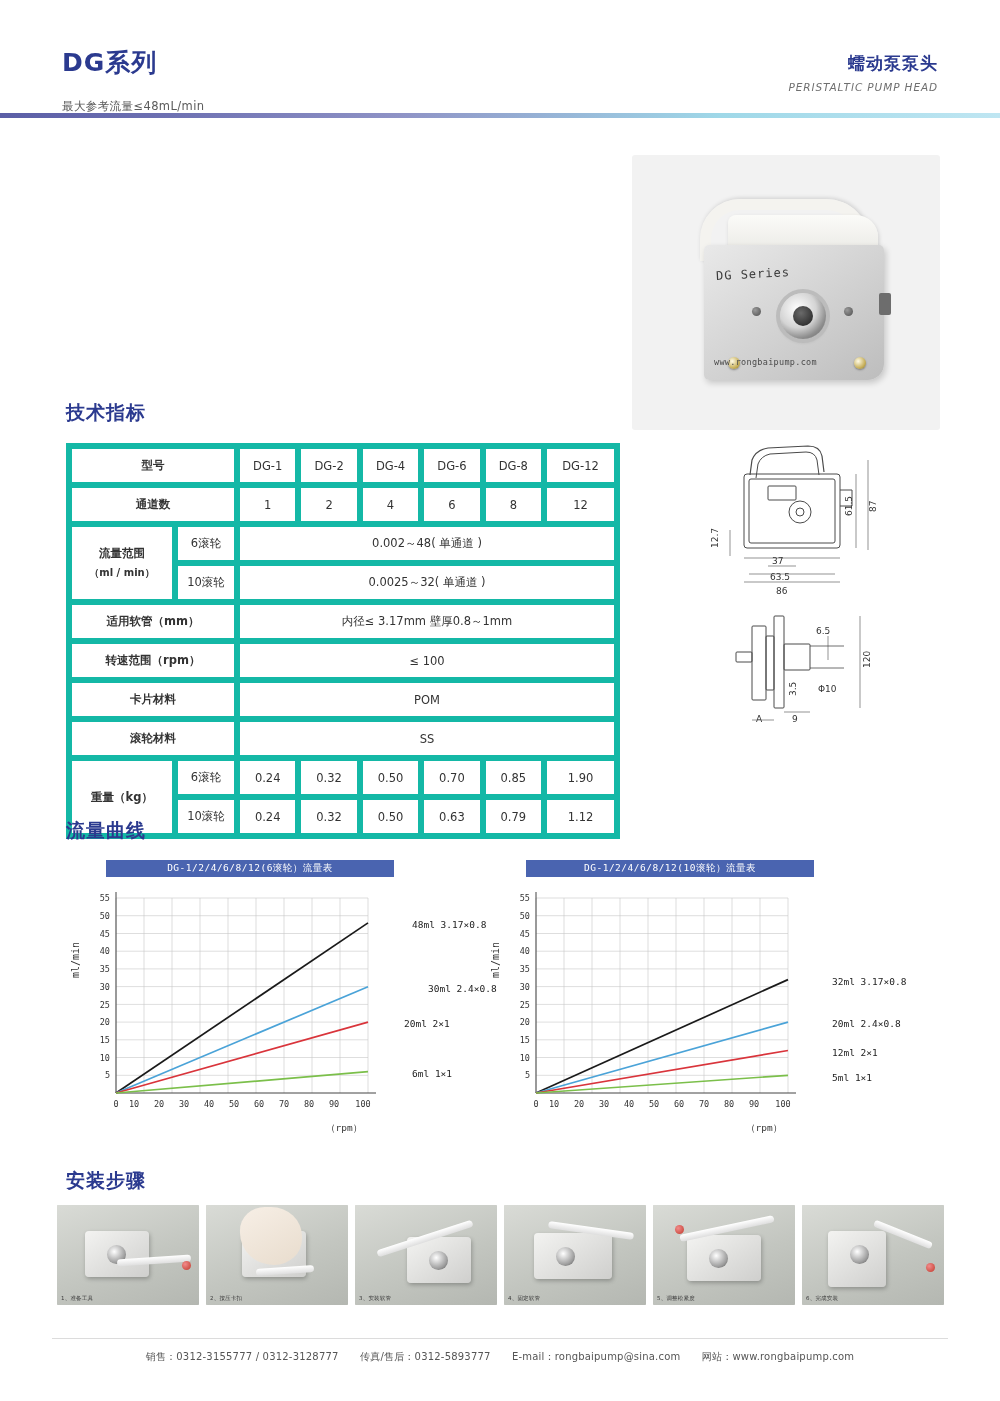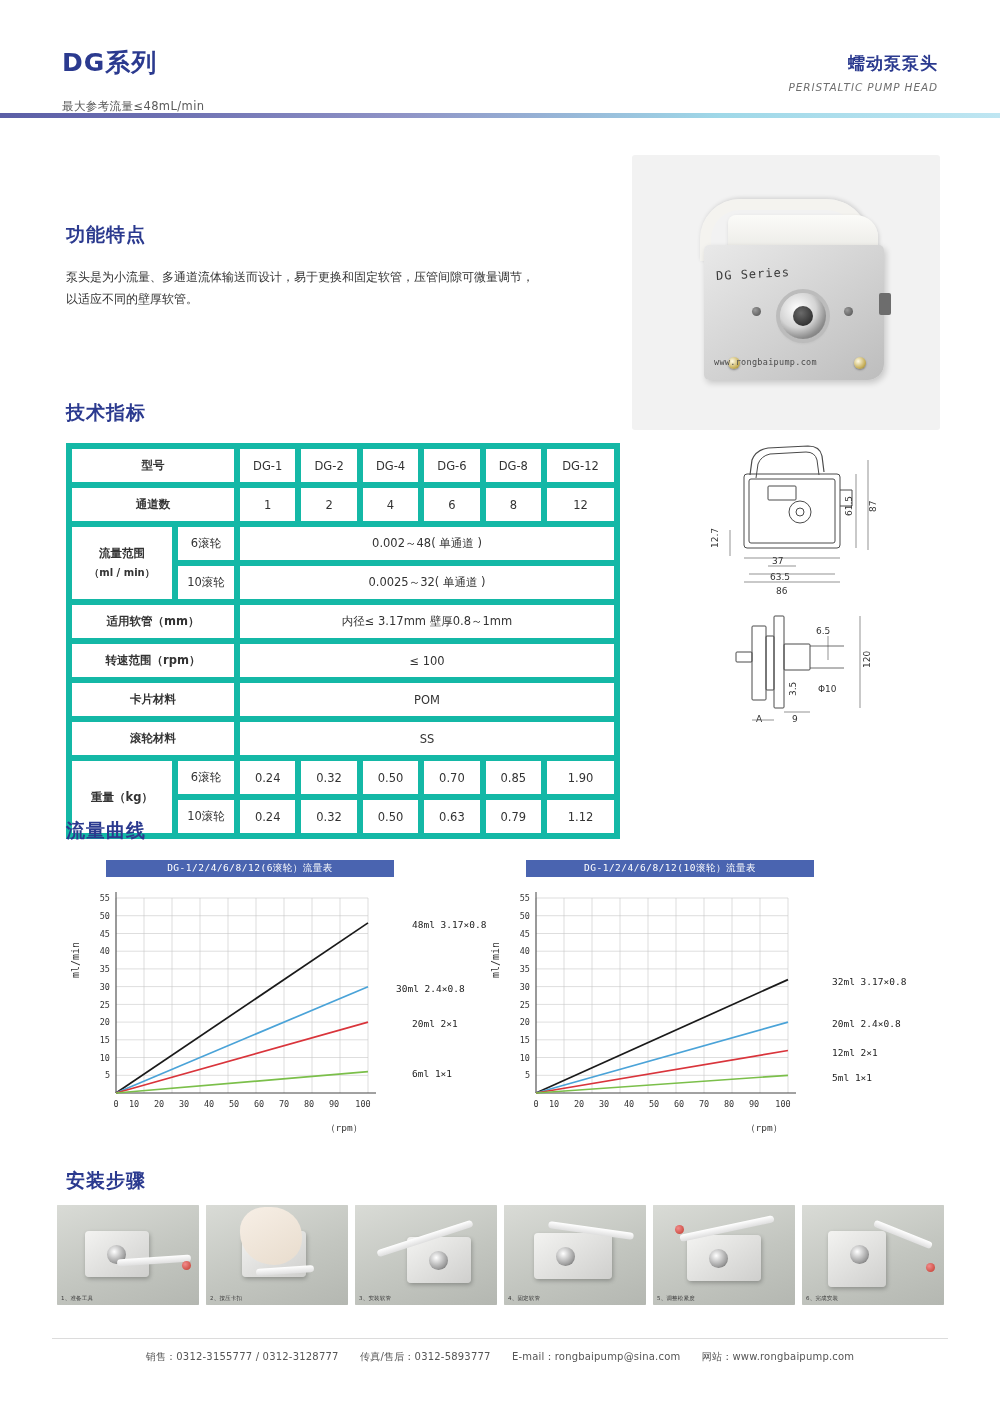--- a/index.html
+++ b/index.html
@@ -201,22 +201,20 @@
     <div class="brand-sub">最大参考流量≤48mL/min</div>
   </div>
   <div class="header-right">
     <div class="cn">蠕动泵泵头</div>
     <div class="en">PERISTALTIC PUMP HEAD</div>
   </div>
   <div class="header-rule"></div>
 </div>
 
 <div class="features">
-  <div class="sec-title">功能特点</div>
-  <p>泵头是为小流量、多通道流体输送而设计，易于更换和固定软管，压管间隙可微量调节，以适应不同的壁厚软管。</p>
 </div>
 
 <div class="photo">
   <div class="pump-body">
     <div class="pump-handle"></div>
     <div class="pump-top"></div>
     <div class="pump-plate">
       <div class="pump-hub"></div>
       <div class="dot d1"></div>
       <div class="dot d2"></div>
@@ -412,22 +410,22 @@
           <text x="133" y="229">40</text>
           <text x="158" y="229">50</text>
         <text x="183" y="229">60</text>
           <text x="208" y="229">70</text>
           <text x="233" y="229">80</text>
         <text x="258" y="229">90</text>
           <text x="287" y="229">100</text>
       </g>
     </svg>
     <div class="series-note" style="left:336px; top:59px;">48ml 3.17×0.8</div>
-    <div class="series-note" style="left:320px; top:123px;">30ml 2.4×0.8</div>
-    <div class="series-note" style="left:336px; top:158px;">20ml 2×1</div>
+    <div class="series-note" style="left:352px; top:123px;">30ml 2.4×0.8</div>
+    <div class="series-note" style="left:328px; top:158px;">20ml 2×1</div>
     <div class="series-note" style="left:336px; top:208px;">6ml 1×1</div>
   </div>
 
   <div class="chart right">
     <div class="chart-banner">DG-1/2/4/6/8/12(10滚轮）流量表</div>
     <div class="axis-label-y">ml/min</div>
     <div class="axis-label-x">（rpm）</div>
     <svg width="420" height="260" viewBox="0 0 420 260" style="position:absolute;left:0;top:18px;">
       <g stroke="#c8c8c8" stroke-width=".6">
         <line x1="40" y1="20" x2="40" y2="215"></line>

